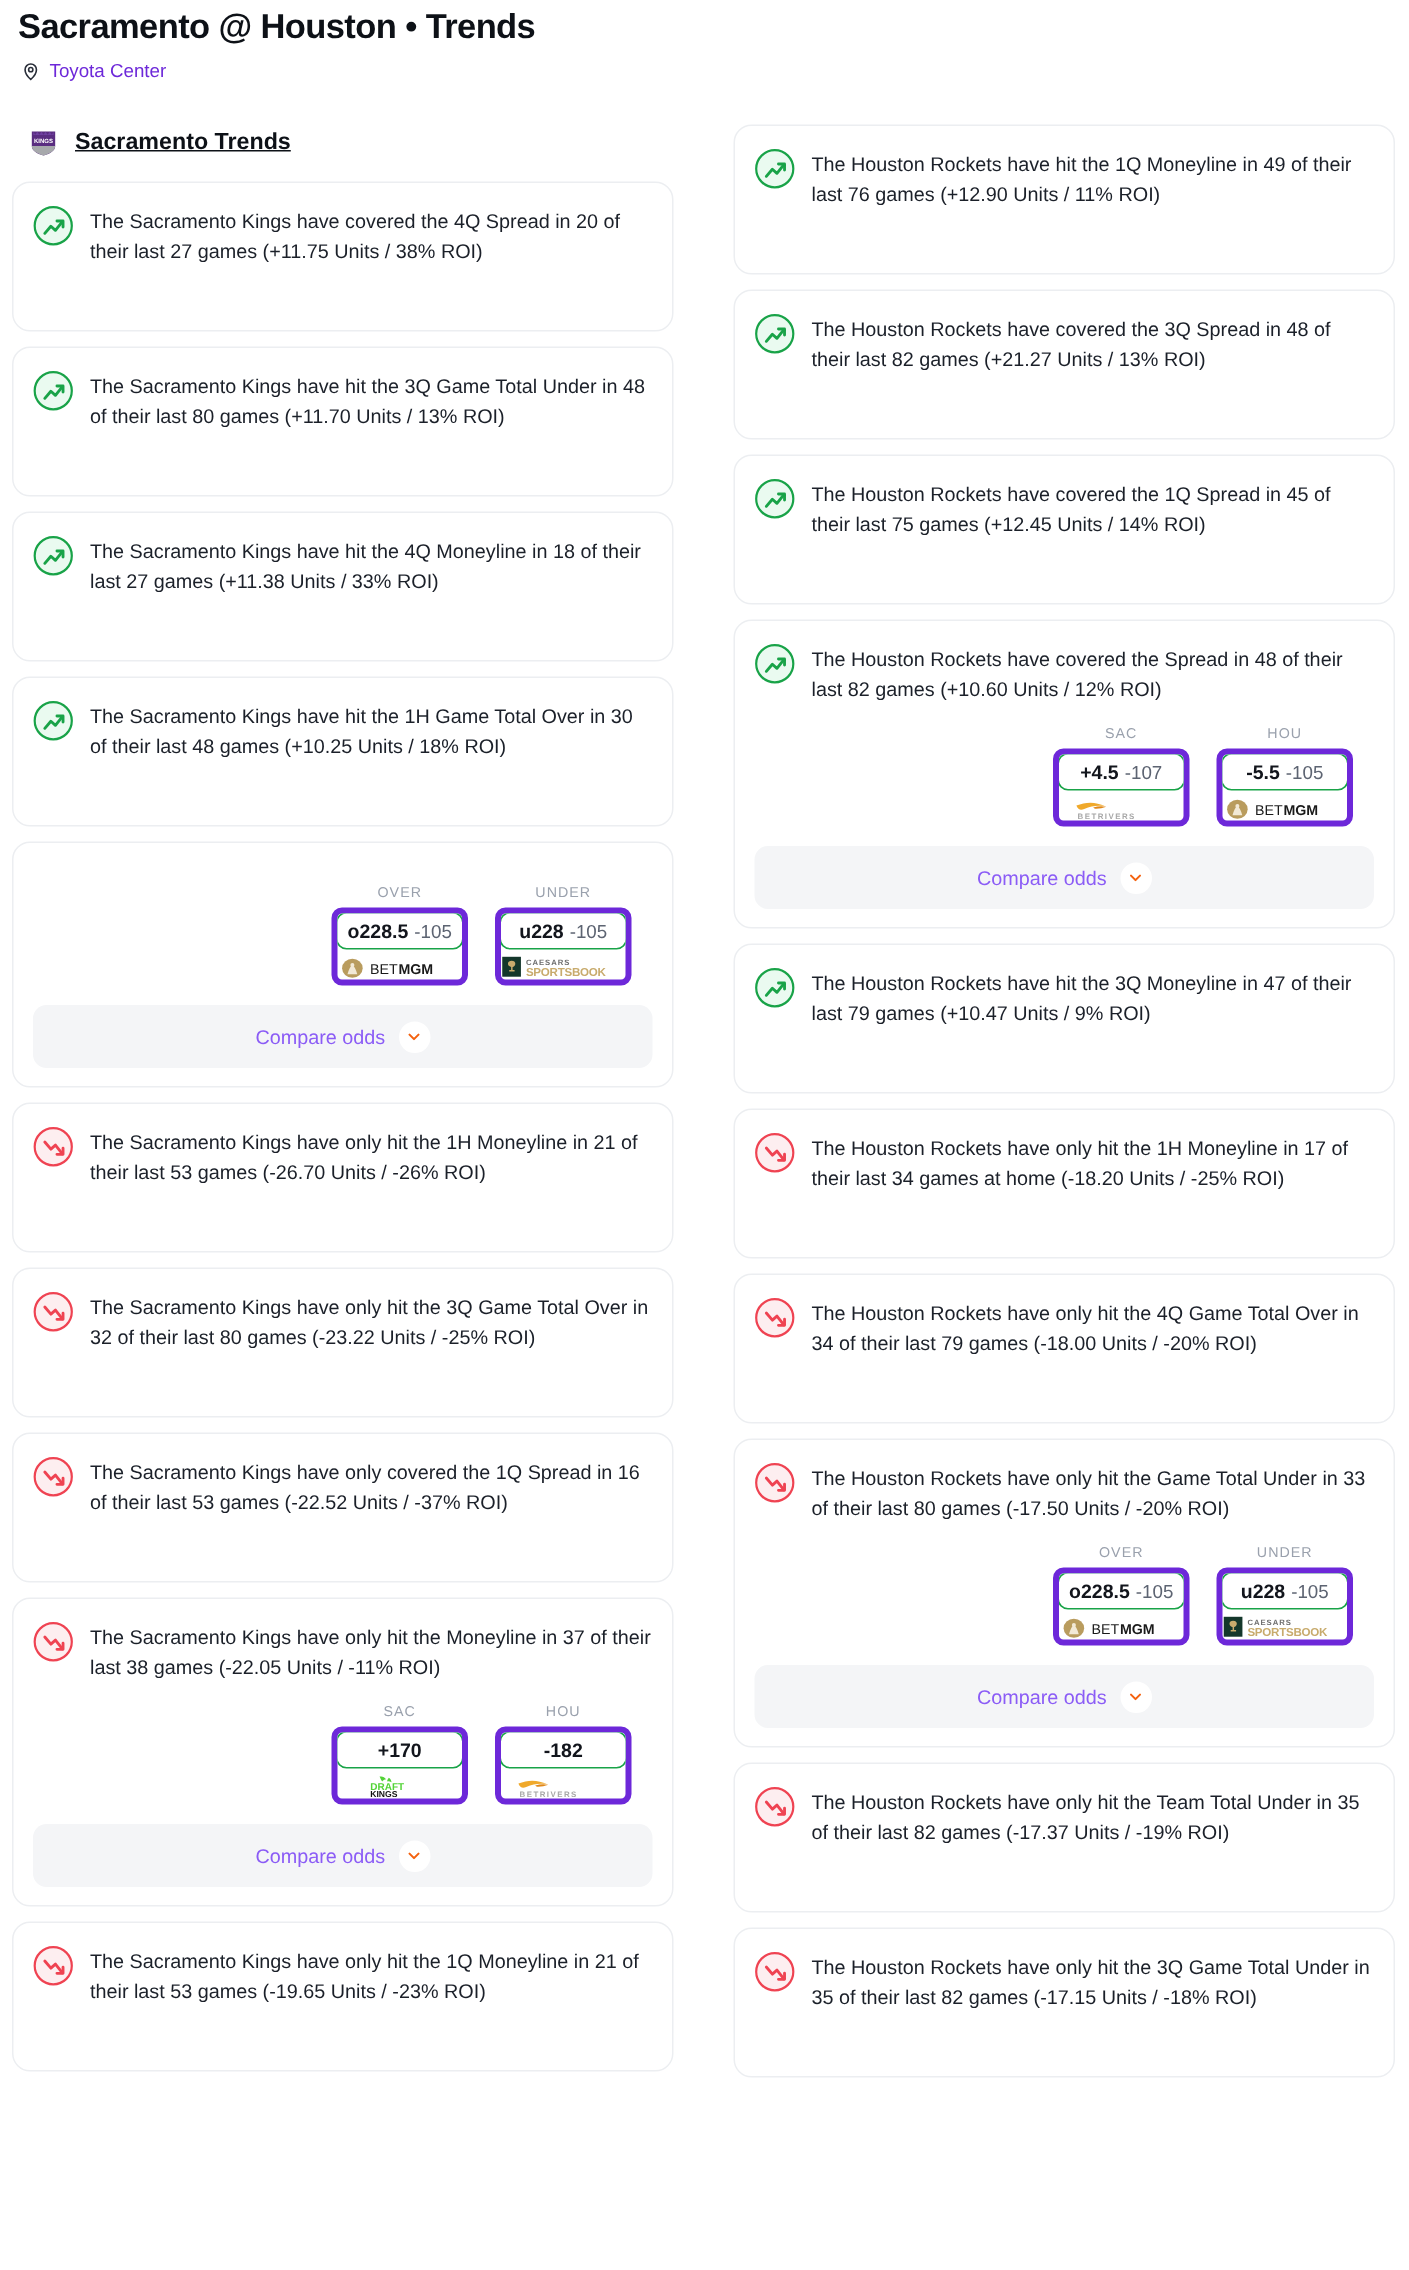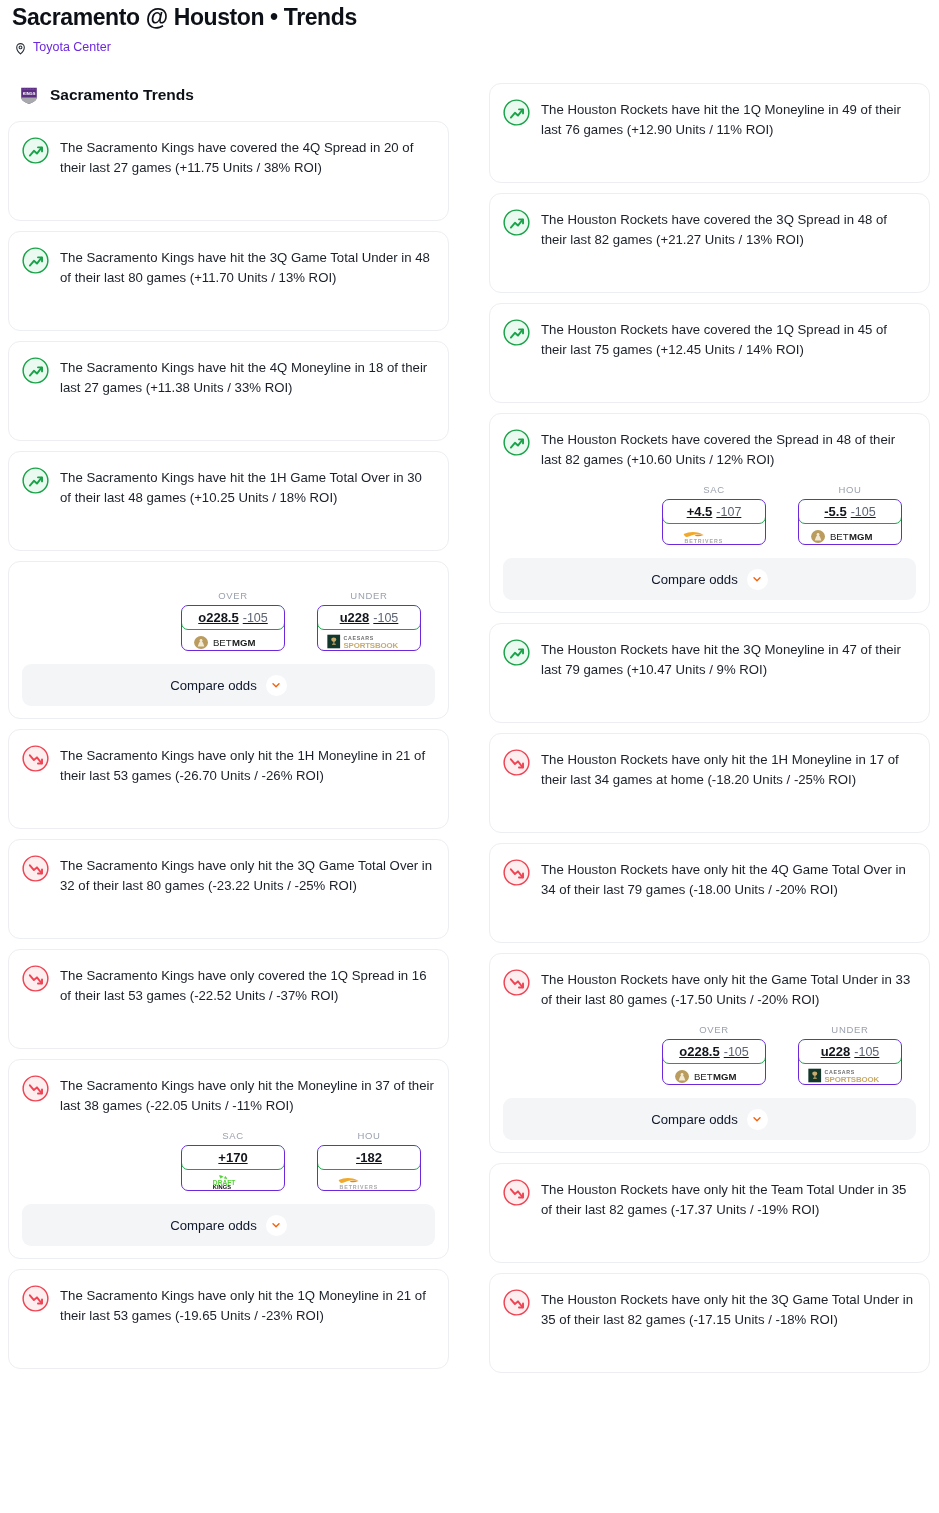--- a/index.html
+++ b/index.html
@@ -39,21 +39,21 @@
 
   .col-head {
     display: flex;
     align-items: center;
     gap: 10px;
     padding-left: 10px;
     margin-bottom: 14px;
     height: 24px;
   }
   .col-head .logo { width: 22px; height: 22px; flex: none; display: block; }
-  .col-head-title { font-size: 15.5px; font-weight: bold; color: #0d1117; }
+  .col-head-title { font-size: 15.5px; font-weight: bold; color: #0d1117; text-decoration: underline; }
 
   
   .card {
     background: #ffffff;
     border: 1px solid #eceef1;
     border-radius: 12px;
     margin-bottom: 10px;
     padding: 14px 13px 12px 13px;
     min-height: 100px;
     display: flex;
@@ -69,34 +69,33 @@
   }
 
   
   .odds-wrap {
     display: flex;
     justify-content: flex-end;
     gap: 18px;
     margin-top: 14px;
     padding-right: 14px;
   }
-  .odds-col { width: 104px; margin-left: 14px; }
+  .odds-col { width: 91px; }
   .odds-label {
     text-align: center;
     font-size: 9.5px;
     letter-spacing: 0.7px;
     color: #9aa1ad;
     margin-bottom: 4px;
   }
   .odds-box {
-    border: 1px solid #6d28d9;
+    border: 4px solid #6d28d9;
     border-radius: 7px;
     overflow: hidden;
     background: #fff;
-    text-decoration: underline;
   }
   .odds-price {
     border: 1.5px solid #19a348;
     border-radius: 7px;
     height: 25px;
     display: flex;
     align-items: center;
     justify-content: center;
     gap: 4px;
     background: #fff;
@@ -118,21 +117,21 @@
     margin-top: 13px;
     background: #f4f5f7;
     border-radius: 9px;
     height: 42px;
     display: flex;
     align-items: center;
     justify-content: center;
     gap: 9px;
     cursor: pointer;
   }
-  .compare-label { font-size: 13.2px; color: #0f172a; }
+  .compare-label { font-size: 13.2px; color: #8b5cf6; }
   .chev-circle {
     width: 21px; height: 21px;
     border-radius: 50%;
     background: #fff;
     display: flex; align-items: center; justify-content: center;
     flex: none;
   }
   .chev-circle svg { display: block; }
 </style>
 </head>

